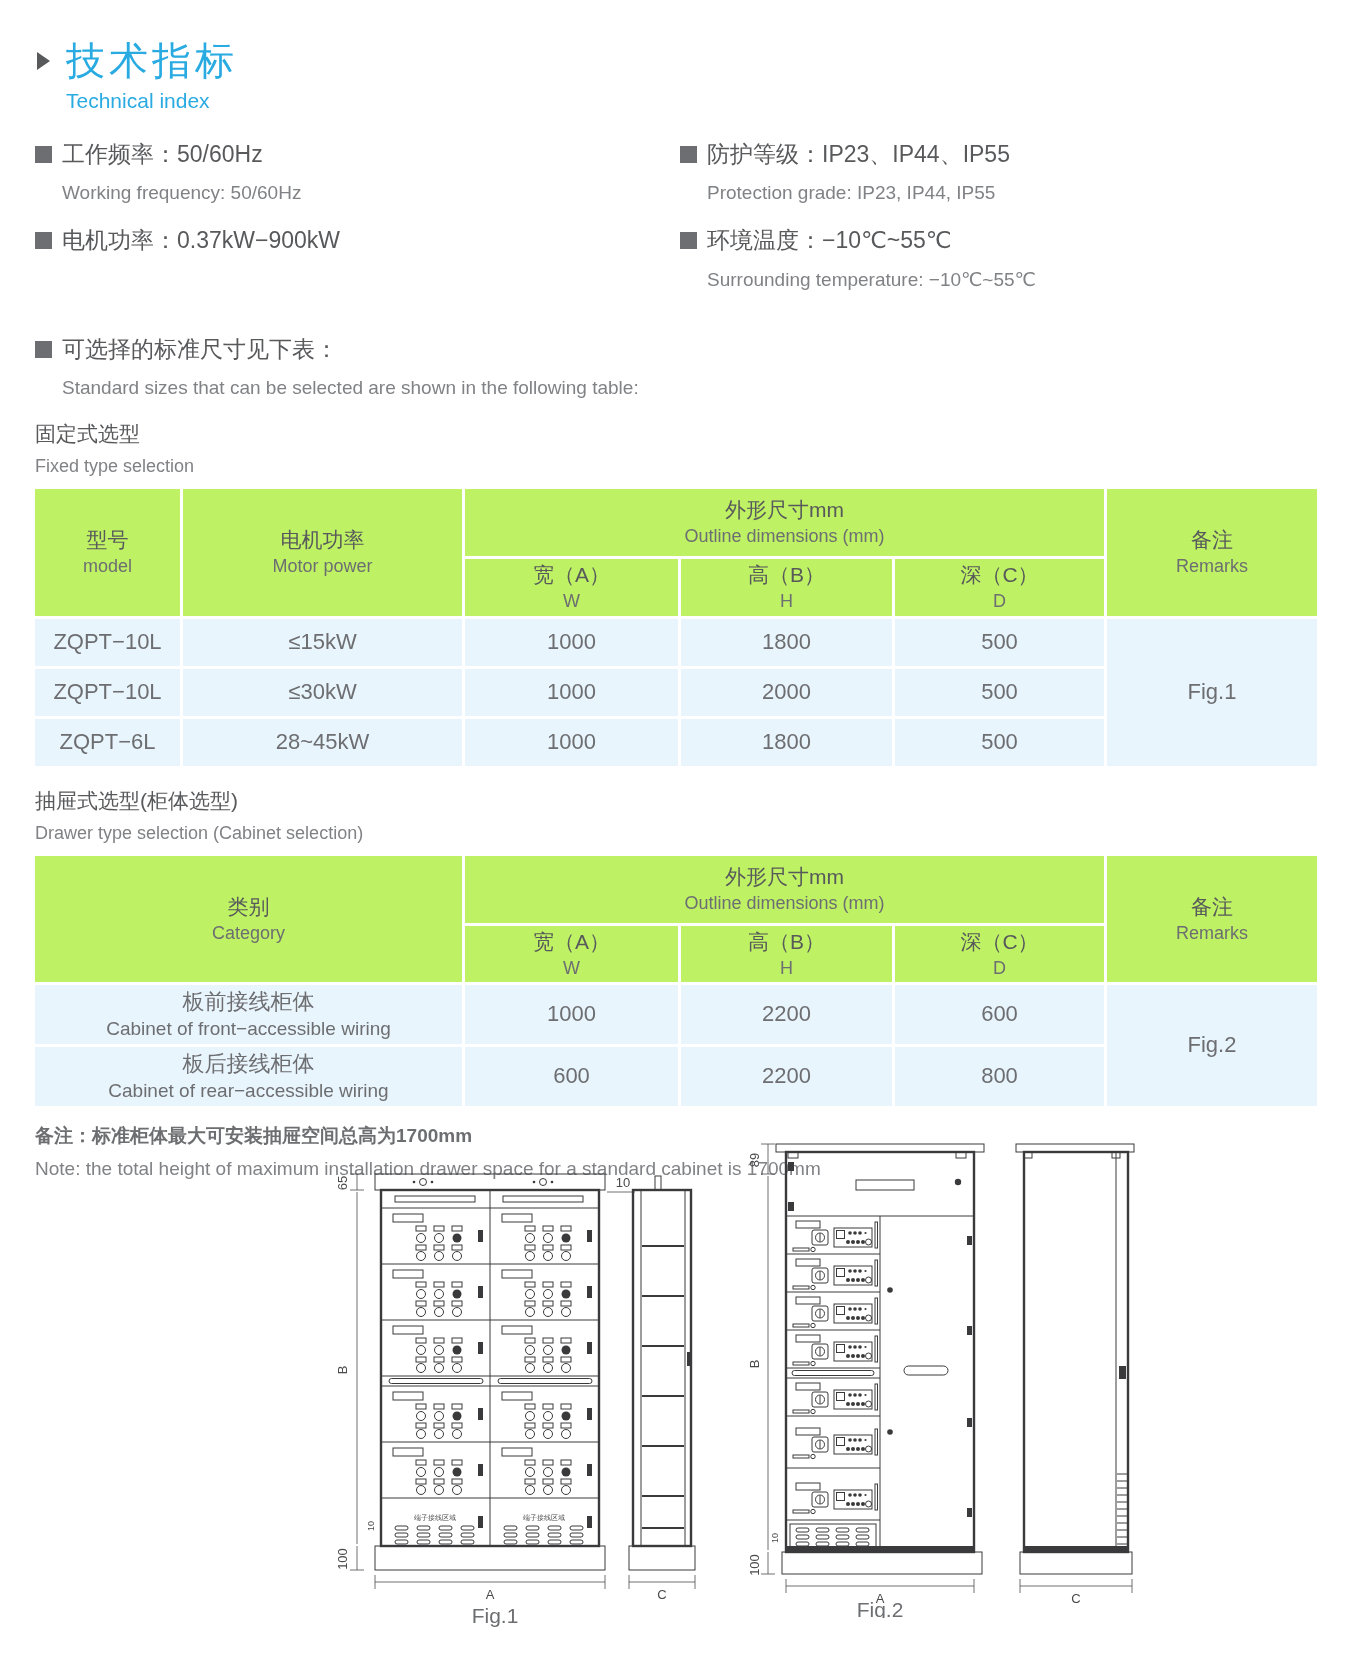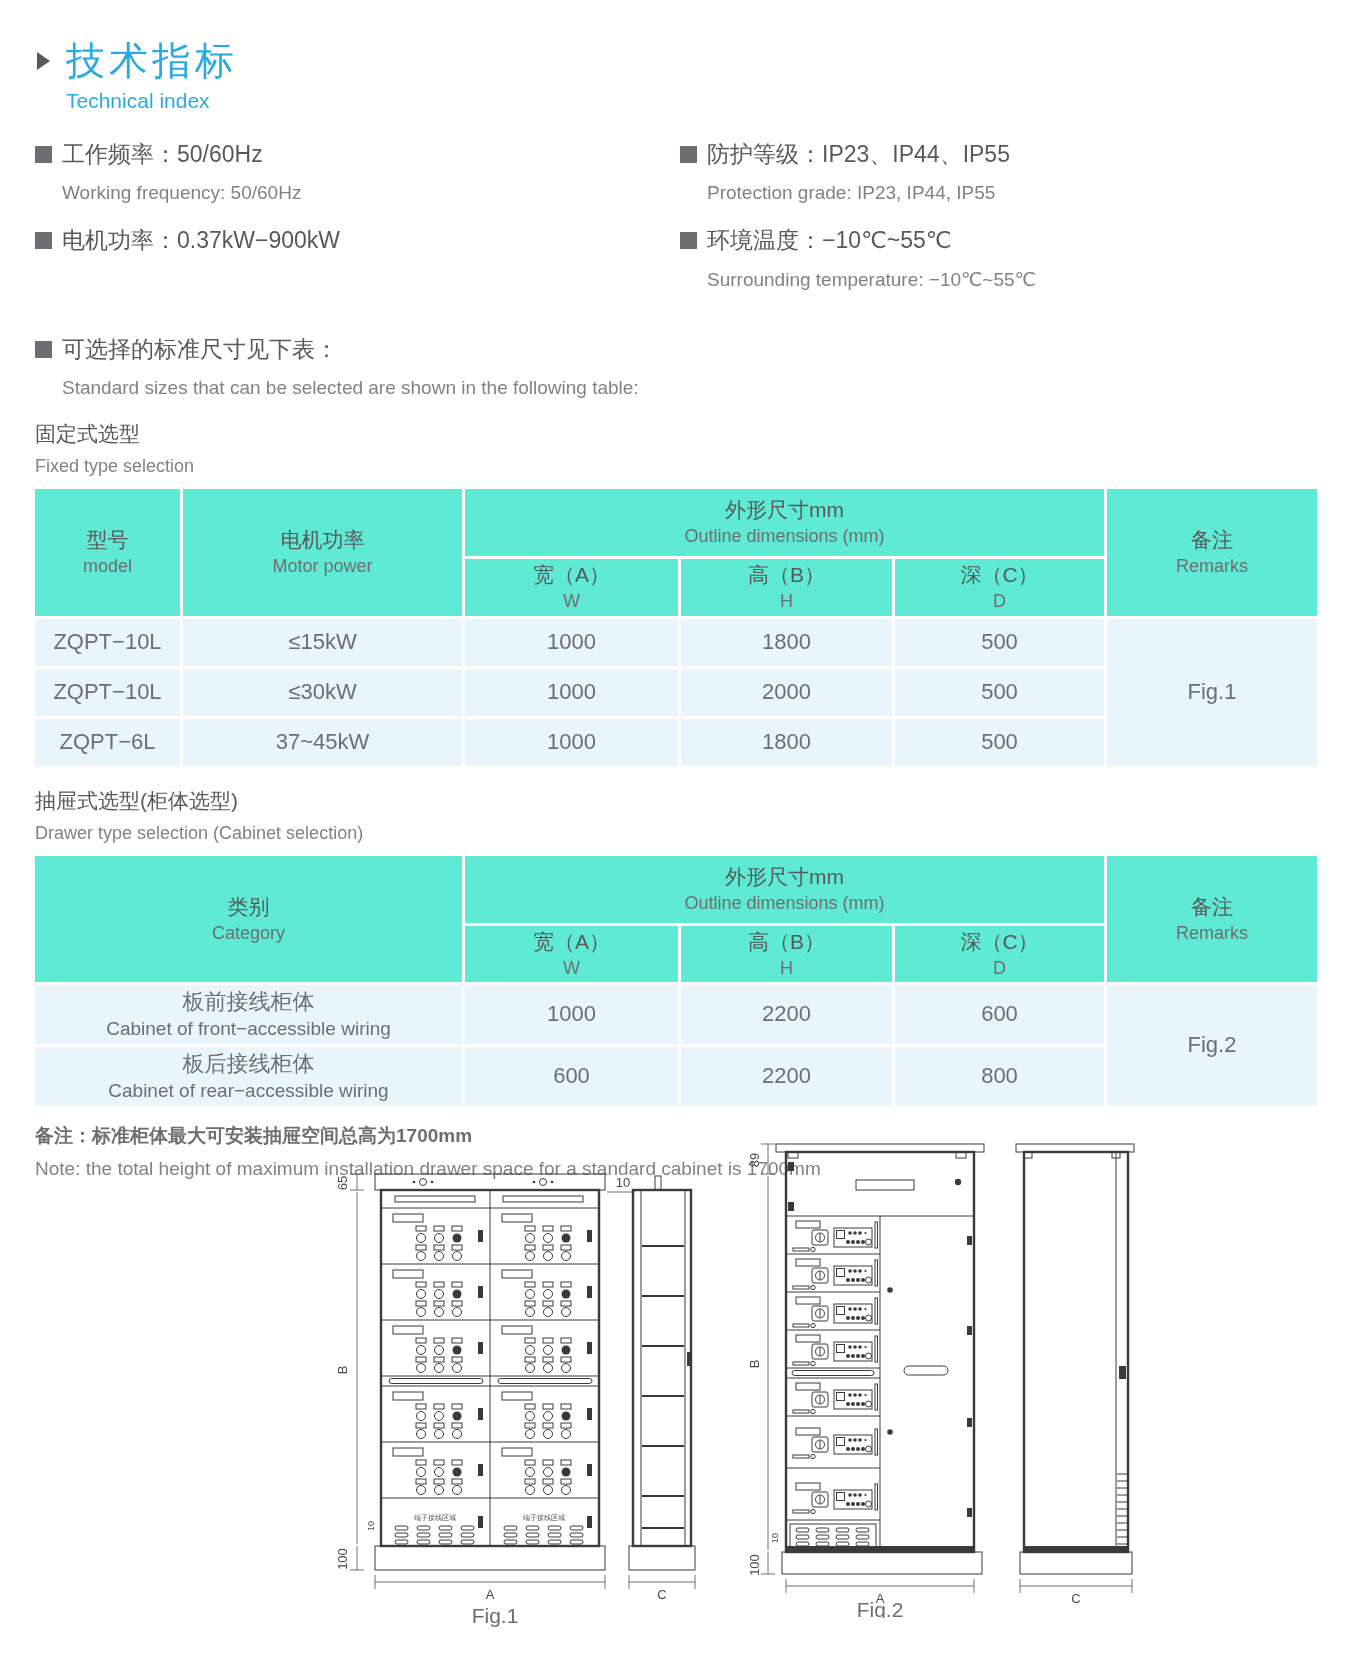--- a/index.html
+++ b/index.html
@@ -35,21 +35,21 @@
   .sec-zh { font-size: 21px; color: #58595b; }
   .sec-en { font-size: 18px; color: #808285; margin-top: 8px; }
 
   
   table.dt { border-collapse: separate; border-spacing: 0; width: 1285px; table-layout: fixed; margin-top: 12px; }
   table.dt td {
     text-align: center; vertical-align: middle;
     border-right: 3px solid #fff; border-bottom: 3px solid #fff;
     padding: 2px;
   }
-  td.hd { background: #5eead4; }
+  td.hd { background: #bef264; }
   td.bd { background: #e9f5fc; }
   .hz { font-size: 21px; color: #58595b; line-height: 1.35; }
   .he { font-size: 18px; color: #6d6e71; line-height: 1.35; }
   .cz { font-size: 22px; color: #6d6e71; line-height: 1.3; }
   .ce { font-size: 19px; color: #6d6e71; line-height: 1.3; }
   .r-h1 td { height: 70px; }
   .r-h2 td { height: 58px; }
   .t1 .r-d td { height: 50px; }
   .t2 .r-d td { height: 62px; }
 
@@ -182,21 +182,21 @@
     </tr>
     <tr class="r-d">
       <td class="bd cz">ZQPT−10L</td>
       <td class="bd cz">≤30kW</td>
       <td class="bd cz">1000</td>
       <td class="bd cz">2000</td>
       <td class="bd cz">500</td>
     </tr>
     <tr class="r-d">
       <td class="bd cz">ZQPT−6L</td>
-      <td class="bd cz">37~45kW</td>
+      <td class="bd cz">28~45kW</td>
       <td class="bd cz">1000</td>
       <td class="bd cz">1800</td>
       <td class="bd cz">500</td>
     </tr>
   </tbody>
     </table>
 
   <div class="sec">
     <div class="sec-zh">抽屉式选型(柜体选型)</div>
     <div class="sec-en">Drawer type selection (Cabinet selection)</div>

